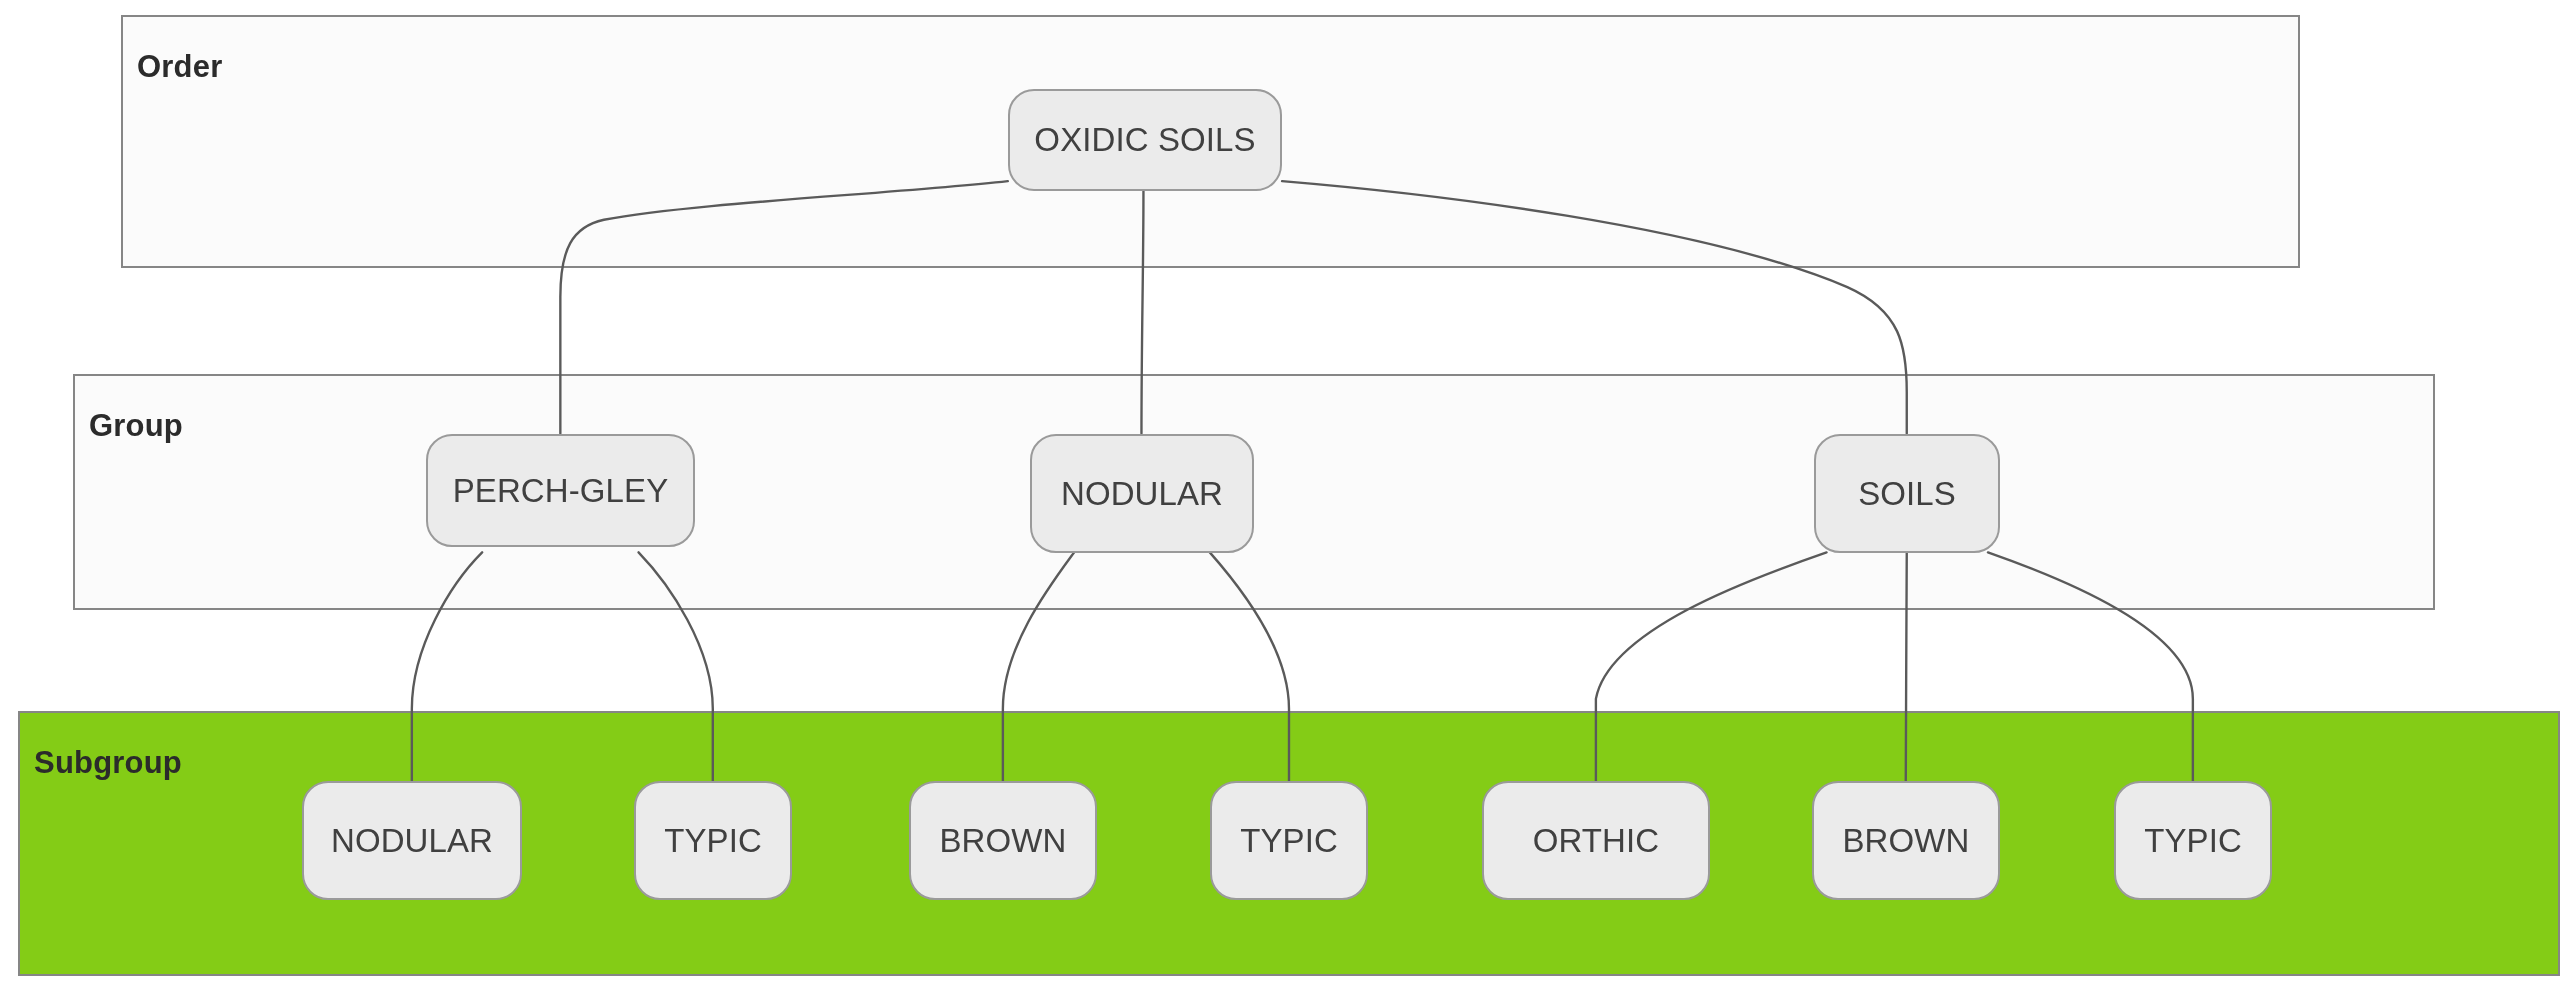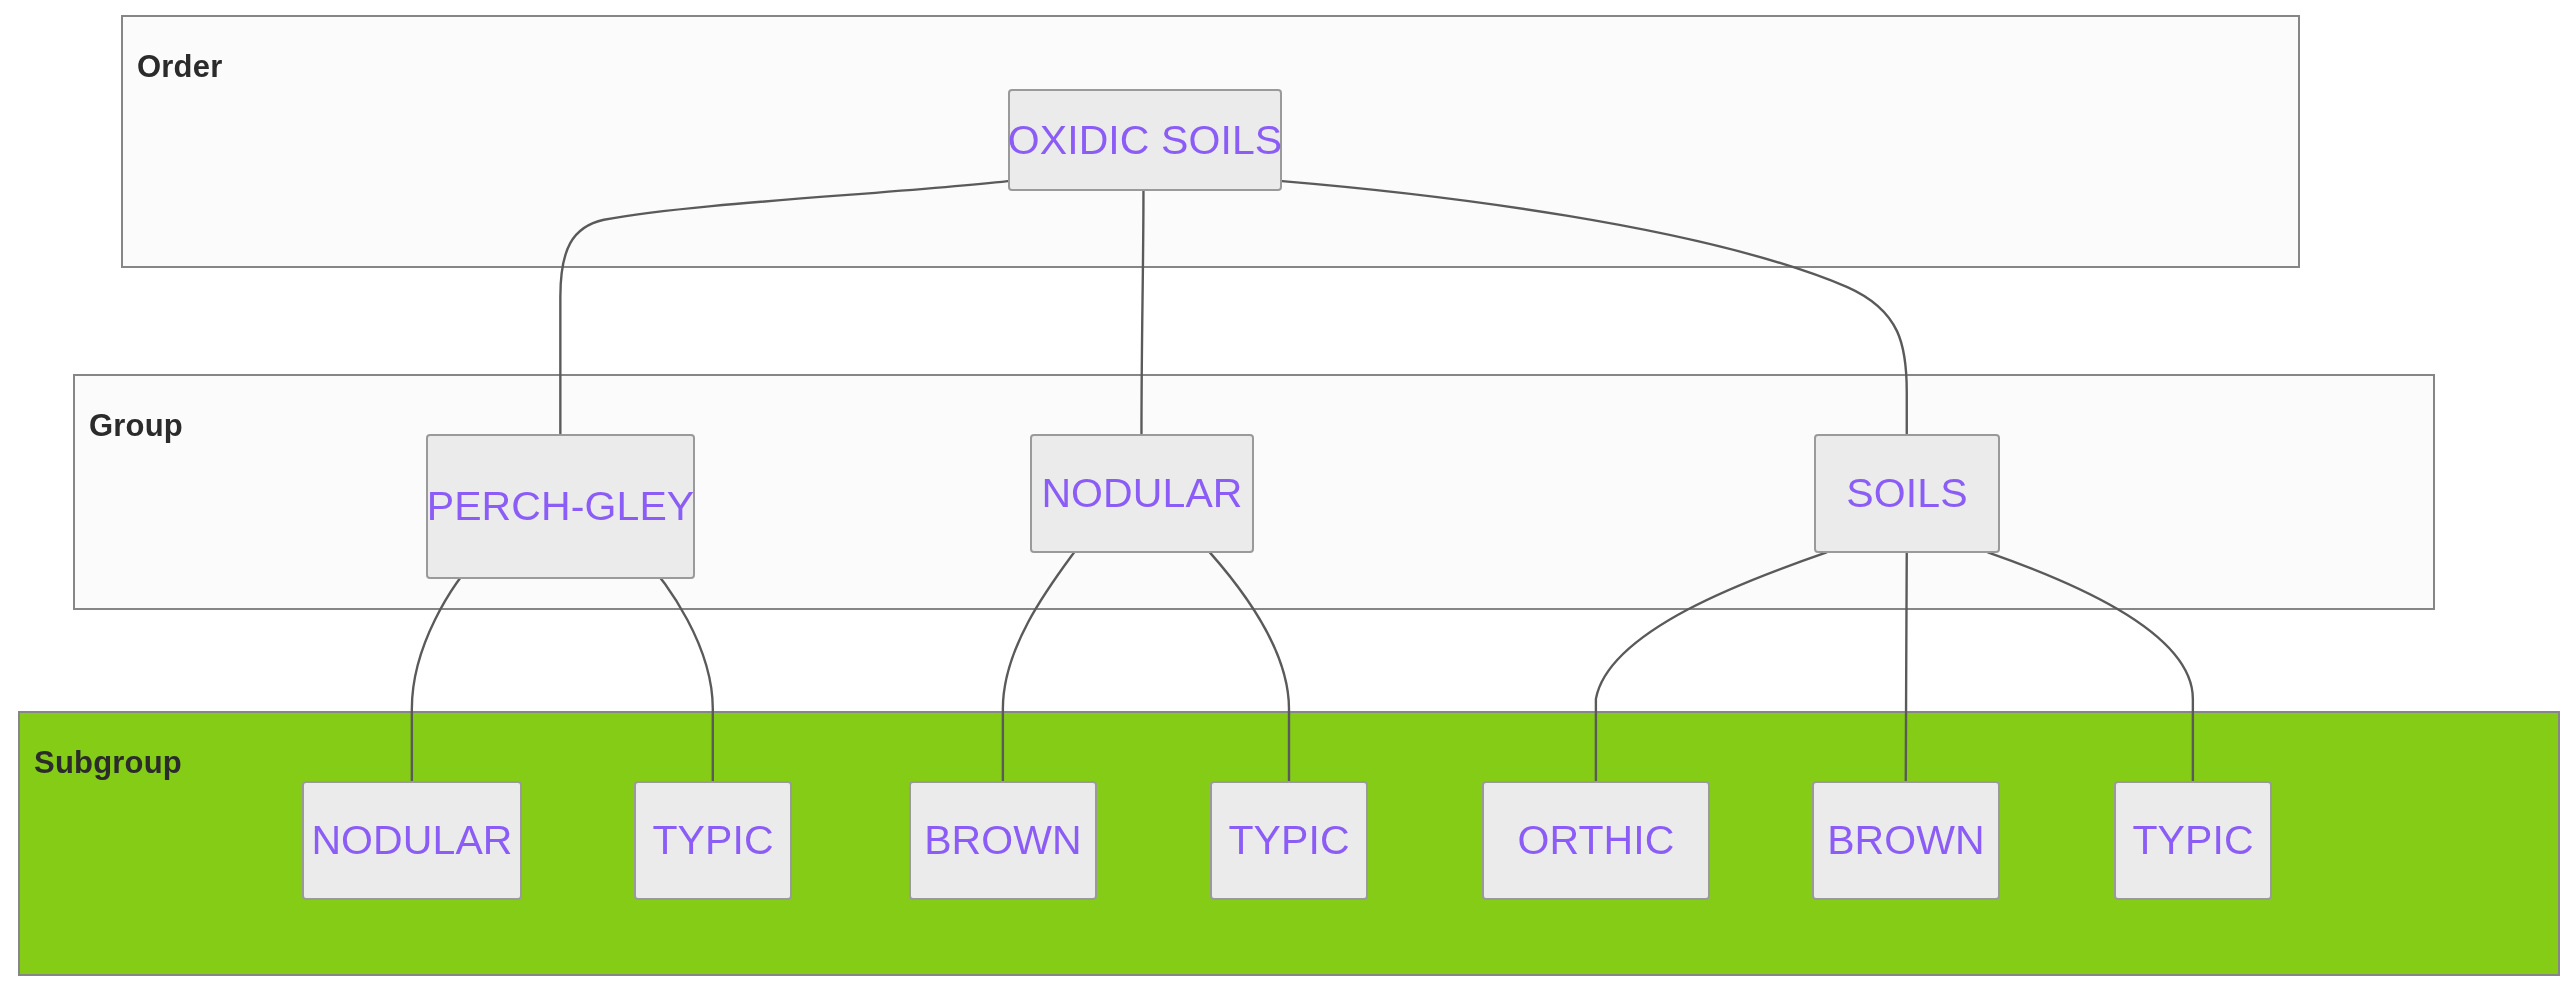--- a/index.html
+++ b/index.html
@@ -39,27 +39,27 @@
     font-weight: bold;
     color: #2b2b2b;
     letter-spacing: 0.2px;
     white-space: nowrap;
     margin-top: 24px;
   }
   .node {
     position: absolute;
     background: #ebebeb;
     border: 2px solid #9a9a9a;
-    border-radius: 4px;
+    border-radius: 26px;
     box-sizing: border-box;
     display: flex;
     align-items: center;
     justify-content: center;
-    color: #8b5cf6;
-    font-size: 41px;
+    color: #404040;
+    font-size: 33px;
     font-family: "Liberation Sans", sans-serif;
     letter-spacing: 0.1px;
     white-space: nowrap;
   }
 </style>
 </head>
 <body>
 
 <div id="canvas">
 
@@ -83,21 +83,21 @@
       <path d="M 645 558 C 676 590 720 654 720 716 L 720 789" fill="none" stroke="#5a5a5a" stroke-width="2.4" stroke-linecap="round"></path>
       <path d="M 1085 558 C 1060 592 1013 654 1013 716 L 1013 789" fill="none" stroke="#5a5a5a" stroke-width="2.4" stroke-linecap="round"></path>
       <path d="M 1222 558 C 1252 592 1302 654 1302 716 L 1302 789" fill="none" stroke="#5a5a5a" stroke-width="2.4" stroke-linecap="round"></path>
       <path d="M 1845 558 C 1770 584 1625 636 1612 706 L 1612 789" fill="none" stroke="#5a5a5a" stroke-width="2.4" stroke-linecap="round"></path>
       <path d="M 1926 558 C 1926 640 1925 710 1925 789" fill="none" stroke="#5a5a5a" stroke-width="2.4" stroke-linecap="round"></path>
       <path d="M 2008 558 C 2082 584 2215 636 2215 706 L 2215 789" fill="none" stroke="#5a5a5a" stroke-width="2.4" stroke-linecap="round"></path>
     </svg>
 
   <div id="nodes-layer">
       <div class="node" style="left: 1008px; top: 89px; width: 274px; height: 102px; background: rgb(235, 235, 235); border-color: rgb(154, 154, 154);">OXIDIC SOILS</div>
-      <div class="node" style="left: 426px; top: 434px; width: 269px; height: 145px; background: rgb(235, 235, 235); border-color: rgb(154, 154, 154);">PERCH-GLEY</div>
+      <div class="node" style="left: 426px; top: 434px; width: 269px; height: 113px; background: rgb(235, 235, 235); border-color: rgb(154, 154, 154);">PERCH-GLEY</div>
       <div class="node" style="left: 1030px; top: 434px; width: 224px; height: 119px; background: rgb(235, 235, 235); border-color: rgb(154, 154, 154);">NODULAR</div>
       <div class="node" style="left: 1814px; top: 434px; width: 186px; height: 119px; background: rgb(235, 235, 235); border-color: rgb(154, 154, 154);">SOILS</div>
       <div class="node" style="left: 302px; top: 781px; width: 220px; height: 119px; background: rgb(235, 235, 235); border-color: rgb(154, 154, 154);">NODULAR</div>
       <div class="node" style="left: 634px; top: 781px; width: 158px; height: 119px; background: rgb(235, 235, 235); border-color: rgb(154, 154, 154);">TYPIC</div>
       <div class="node" style="left: 909px; top: 781px; width: 188px; height: 119px; background: rgb(235, 235, 235); border-color: rgb(154, 154, 154);">BROWN</div>
       <div class="node" style="left: 1210px; top: 781px; width: 158px; height: 119px; background: rgb(235, 235, 235); border-color: rgb(154, 154, 154);">TYPIC</div>
       <div class="node" style="left: 1482px; top: 781px; width: 228px; height: 119px; background: rgb(235, 235, 235); border-color: rgb(154, 154, 154);">ORTHIC</div>
       <div class="node" style="left: 1812px; top: 781px; width: 188px; height: 119px; background: rgb(235, 235, 235); border-color: rgb(154, 154, 154);">BROWN</div>
       <div class="node" style="left: 2114px; top: 781px; width: 158px; height: 119px; background: rgb(235, 235, 235); border-color: rgb(154, 154, 154);">TYPIC</div>
     </div>

